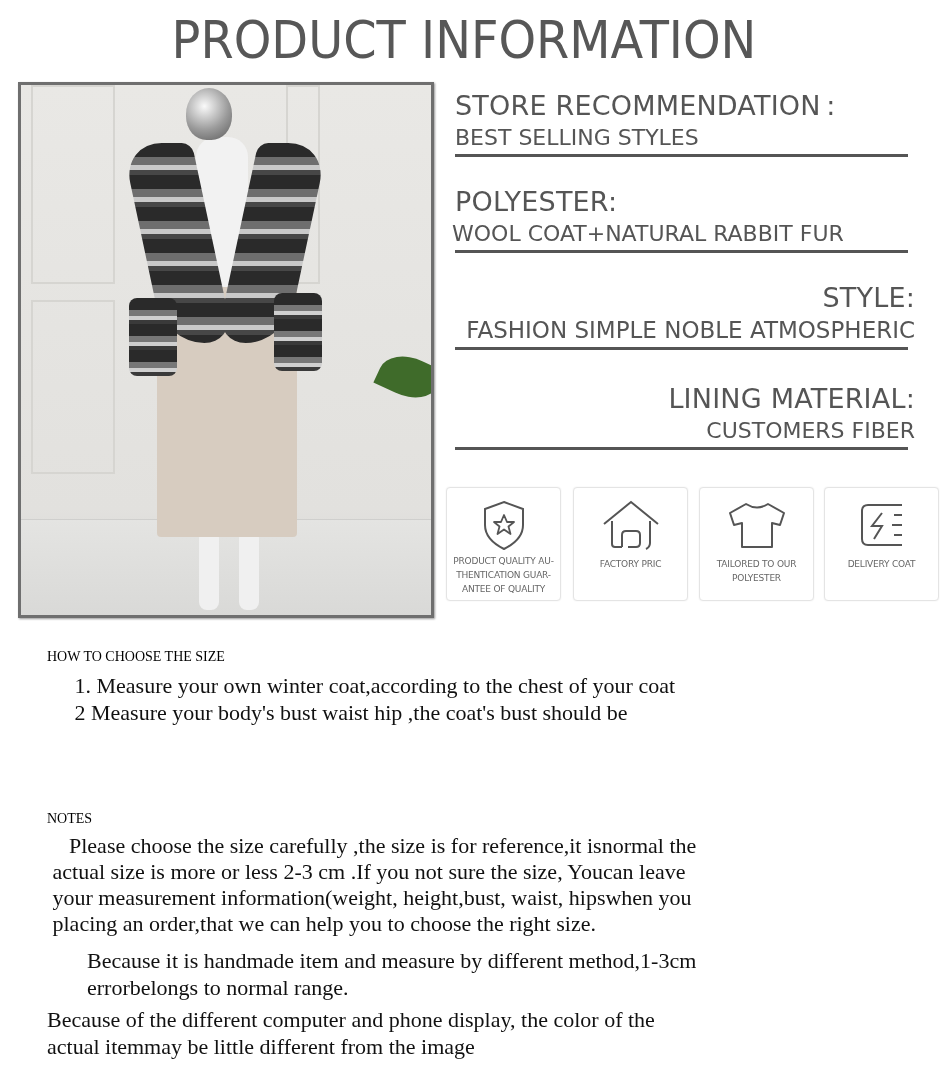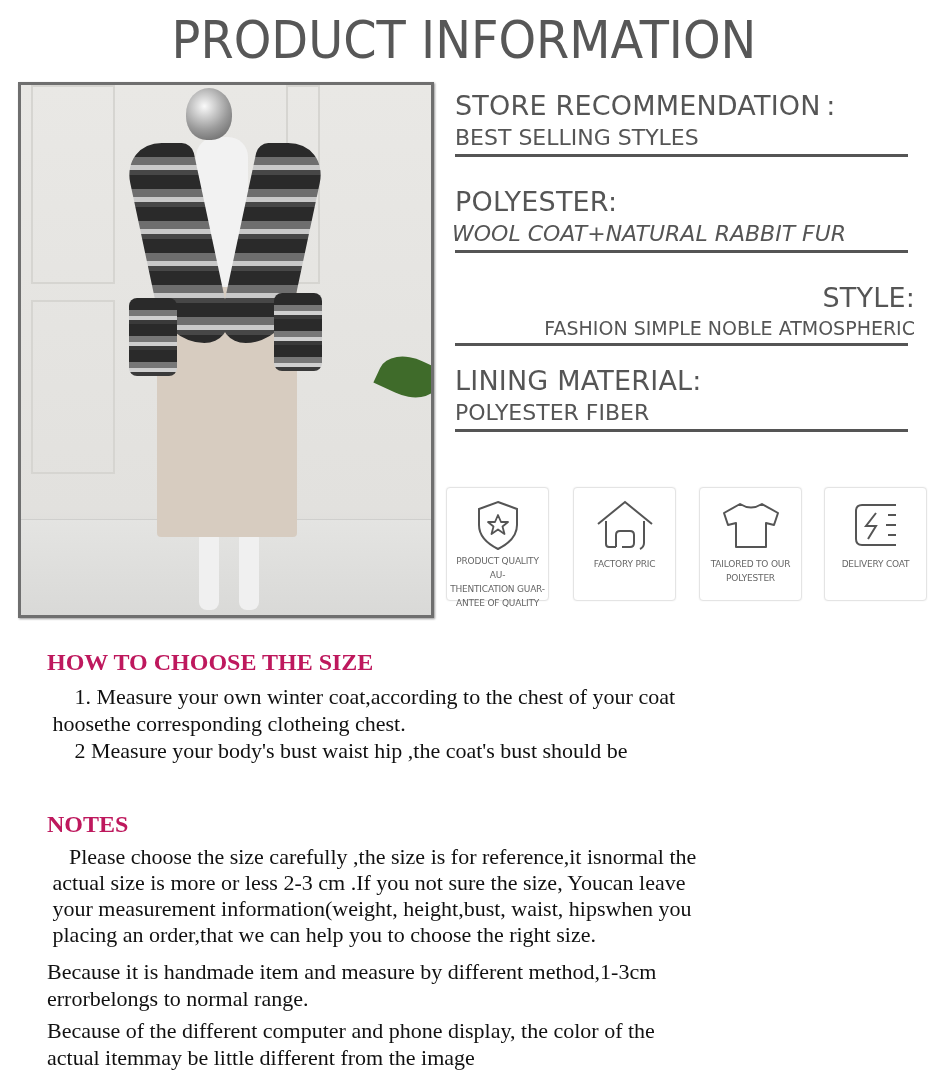--- a/index.html
+++ b/index.html
@@ -33,28 +33,28 @@
   .photo .plant { position: absolute; right: -8px; top: 272px; width: 60px; height: 40px; background: #3f6b2a;
     border-radius: 60% 0 60% 0; transform: rotate(25deg); }
 
   
   .spec { position: absolute; left: 455px; width: 460px; }
   .spec .label { font-size: 27px; color: #555555; white-space: nowrap; letter-spacing: 0.2px; }
   .spec .value { font-size: 22px; color: #555555; white-space: nowrap; margin-top: 4px; padding-bottom: 2px; }
   .spec .rule { width: 453px; height: 3px; background: #555555; margin-top: 2px; }
 
   
-  .card { position: absolute; top: 487px; width: 103px; height: 114px; border: 1px solid #e4e4e4; border-radius: 4px;
+  .card { position: absolute; top: 487px; width: 115px; height: 114px; border: 1px solid #e4e4e4; border-radius: 4px;
     box-sizing: border-box; background: #fff; box-shadow: 0 0 2px #eee; text-align: center; }
   .card svg { display: block; margin: 11px auto 0 auto; }
   .card .cap { font-size: 9px; color: #666; line-height: 14px; padding: 6px 2px 0 2px; letter-spacing: -0.2px; }
 
   
   .sec { position: absolute; left: 47px; font-family: "DejaVu Serif", "Liberation Serif", serif; color: #111; }
-  .h { font-family: "Liberation Serif", serif; font-weight: bold; font-size: 24px; color: #be185d; }
+  .h { font-family: "Liberation Serif", serif; font-weight: normal; font-size: 14px; color: #000000; }
   .p { font-family: "Liberation Serif", serif; font-size: 22px; line-height: 27px; color: #111; white-space: nowrap; }
 </style>
 </head>
 <body>
 
 <div class="title">PRODUCT INFORMATION</div>
 
 <div class="photo">
   <div class="door" style="left:10px;top:0;width:80px;height:195px;"></div>
   <div class="door" style="left:10px;top:215px;width:80px;height:170px;"></div>
@@ -72,31 +72,31 @@
   <div class="plant"></div>
 </div>
 
 <div class="spec" style="top:90px;">
   <div class="label">STORE RECOMMENDATION :</div>
   <div class="value">BEST SELLING STYLES</div>
   <div class="rule"></div>
 </div>
 <div class="spec" style="top:186px;">
   <div class="label">POLYESTER:</div>
-  <div class="value" style="margin-left:-3px;font-style:italic;">WOOL COAT+NATURAL RABBIT FUR</div>
+  <div class="value" style="margin-left:-3px;">WOOL COAT+NATURAL RABBIT FUR</div>
   <div class="rule"></div>
 </div>
 <div class="spec" style="top:282px;text-align:right;">
   <div class="label">STYLE:</div>
-  <div class="value" style="font-size:19px;">FASHION SIMPLE NOBLE ATMOSPHERIC</div>
+  <div class="value" style="font-size:23px;">FASHION SIMPLE NOBLE ATMOSPHERIC</div>
   <div class="rule"></div>
 </div>
-<div class="spec" style="top:365px;">
+<div class="spec" style="top:383px;text-align:right;">
   <div class="label">LINING MATERIAL:</div>
-  <div class="value">POLYESTER FIBER</div>
+  <div class="value">CUSTOMERS FIBER</div>
   <div class="rule"></div>
 </div>
 
 <div class="card" style="left:446px;">
   <svg width="52" height="52" viewBox="0 0 52 52">
     <path d="M26 3 L45 10 L45 26 C45 38 36 45 26 50 C16 45 7 38 7 26 L7 10 Z" fill="none" stroke="#555" stroke-width="2"></path>
     <path d="M26 16 L29 23 L36 23 L30.5 27.5 L32.5 35 L26 30.5 L19.5 35 L21.5 27.5 L16 23 L23 23 Z" fill="none" stroke="#555" stroke-width="1.8" stroke-linejoin="round"></path>
   </svg>
   <div class="cap" style="padding-top:3px;">
     <div>PRODUCT QUALITY AU-</div>
@@ -134,34 +134,33 @@
   </svg>
   <div class="cap">
     <div>DELIVERY COAT</div>
   </div>
 </div>
 
 <div class="sec" style="top:649px;">
   <div class="h">HOW TO CHOOSE THE SIZE</div>
   <div style="margin-top:7px;">
     <div class="p" style="white-space:pre;">     1. Measure your own winter coat,according to the chest of your coat</div>
-    <div class="p" style="white-space:pre;"> hoosethe corresponding clotheing chest.</div>
     <div class="p" style="white-space:pre;">     2 Measure your body's bust waist hip ,the coat's bust should be</div>
   </div>
 </div>
 
 <div class="sec" style="top:811px;">
   <div class="h">NOTES</div>
   <div style="margin-top:6px;">
     <div class="p" style="white-space:pre;line-height:26px;">    Please choose the size carefully ,the size is for reference,it isnormal the</div>
     <div class="p" style="white-space:pre;line-height:26px;"> actual size is more or less 2-3 cm .If you not sure the size, Youcan leave</div>
     <div class="p" style="white-space:pre;line-height:26px;font-family:Liberation Serif, serif;"> your measurement information(weight, height,bust, waist, hipswhen you</div>
     <div class="p" style="white-space:pre;line-height:26px;"> placing an order,that we can help you to choose the right size.</div>
   </div>
-  <div style="margin-top:10px;">
+  <div style="margin-top:10px;margin-left:40px;">
     <div class="p">Because it is handmade item and measure by different method,1-3cm</div>
     <div class="p">errorbelongs to normal range.</div>
   </div>
   <div style="margin-top:5px;">
     <div class="p">Because of the different computer and phone display, the color of the</div>
     <div class="p">actual itemmay be little different from the image</div>
   </div>
 </div>
 
 </body></html>

